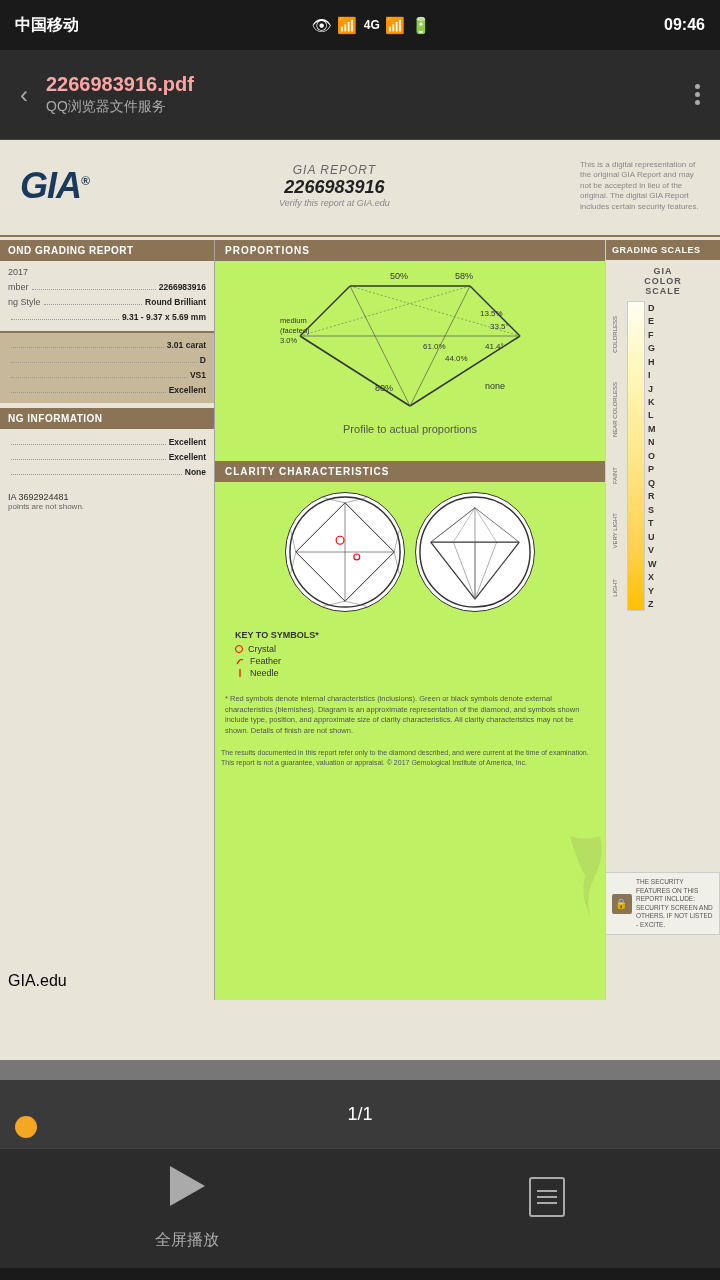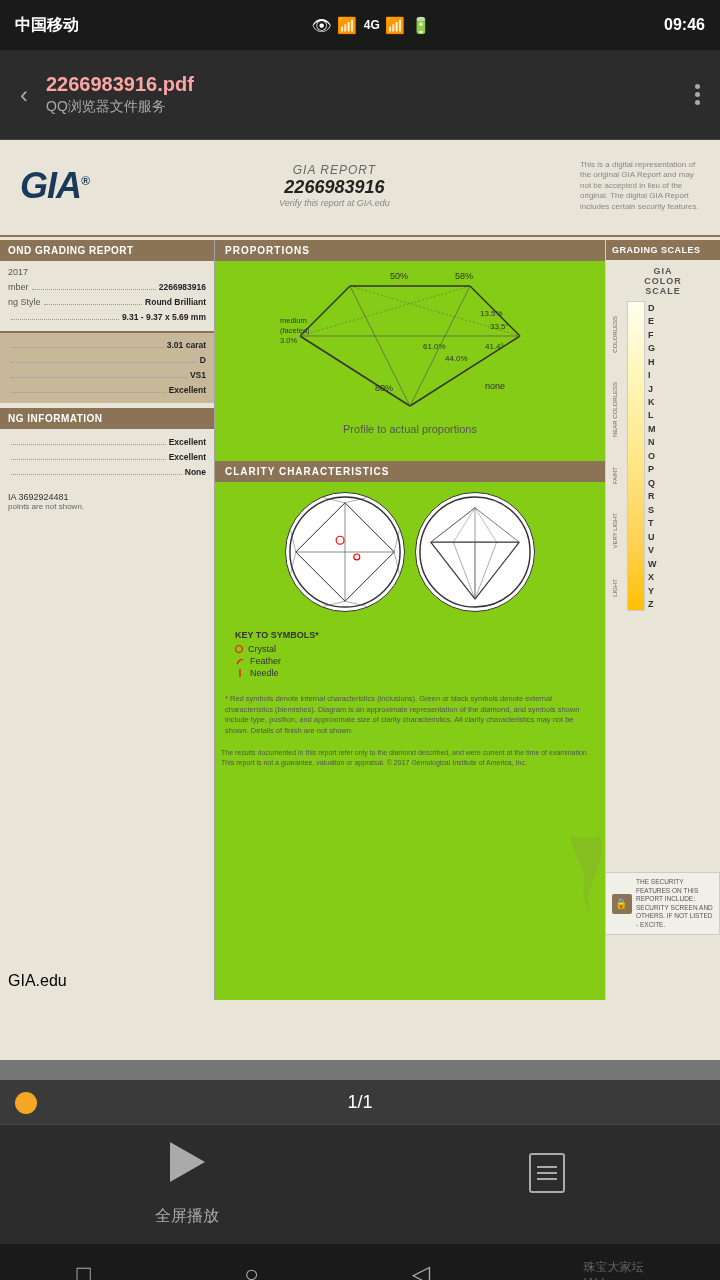--- a/index.html
+++ b/index.html
@@ -134,21 +134,21 @@
     .field-dots { flex: 1; border-bottom: 1px dotted #999; margin: 0 3px; height: 10px; }
     .field-value { color: #222; font-weight: bold; font-size: 8.5px; text-align: right; }
 
     
     .center-panel {
       position: absolute;
       left: 215px;
       top: 100px;
       width: 390px;
       bottom: 60px;
-      background: #84cc16;
+      background: #bef264;
     }
 
     .prop-header {
       background: #8B7355;
       color: white;
       font-size: 10px;
       font-weight: bold;
       padding: 5px 10px;
       letter-spacing: 1px;
     }
@@ -269,21 +269,21 @@
       align-items: center;
       justify-content: center;
       color: white;
       font-size: 10px;
       flex-shrink: 0;
     }
 
     
     .page-indicator-area {
       width: 720px;
-      height: 44px;
+      height: 68px;
       background: #3a3a3a;
       display: flex;
       align-items: center;
       justify-content: center;
       position: relative;
     }
     .page-num {
       color: white;
       font-size: 18px;
     }

